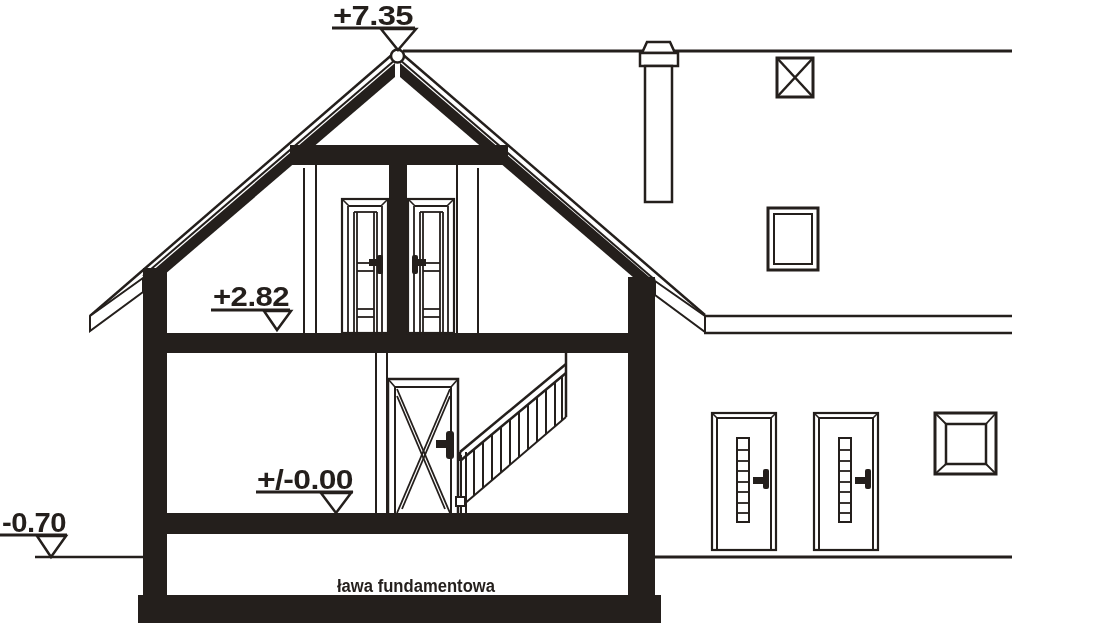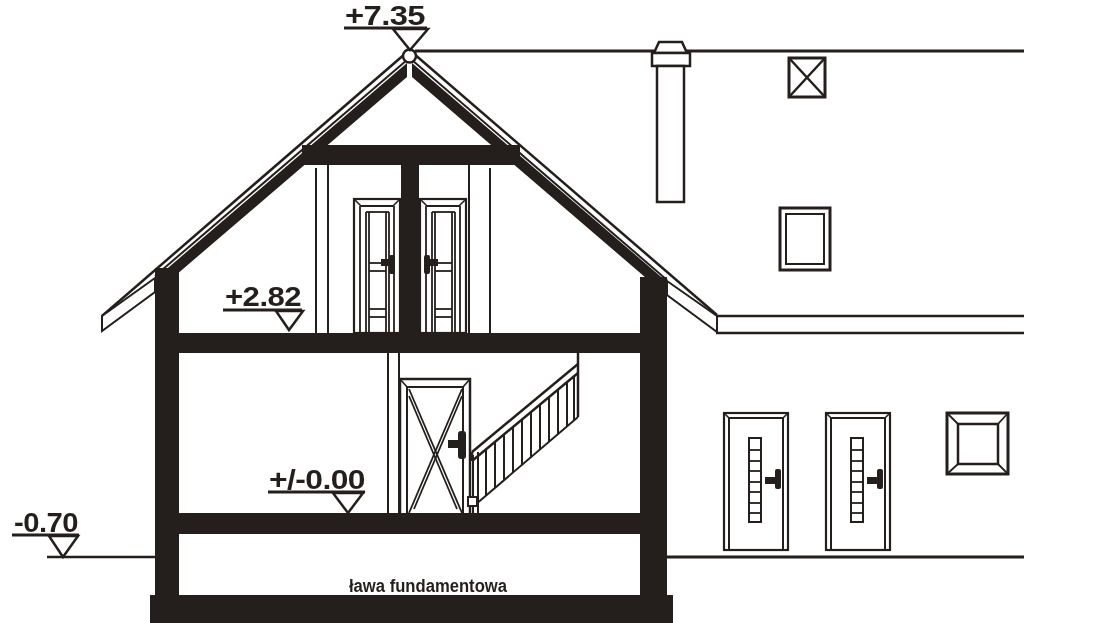--- a/index.html
+++ b/index.html
@@ -1,17 +1,17 @@
 <!DOCTYPE html>
 <html style="--ink: #241f1c; --paper: #ffffff;"><head>
 <meta charset="utf-8">
 <style>
   :root { --ink:#241f1c; --paper:#ffffff; }
   html,body { margin:0; padding:0; background:var(--paper); }
-  .stage { position:relative; width:1012px; height:623px; background:var(--paper); overflow:hidden;padding-left:12px; }
+  .stage { position:relative; width:1012px; height:623px; background:var(--paper); overflow:hidden; }
   svg { display:block; }
   .ln   { stroke:var(--ink); fill:none; }
   .blk  { fill:var(--ink); stroke:none; }
   .wht  { fill:var(--paper); stroke:var(--ink); }
   .num  { font:700 28px "Liberation Sans", sans-serif; fill:var(--ink); letter-spacing:-0.5px; }
   .lbl  { font:700 18px "Liberation Sans", sans-serif; fill:var(--ink); }
 </style>
 </head>
 <body>
 

